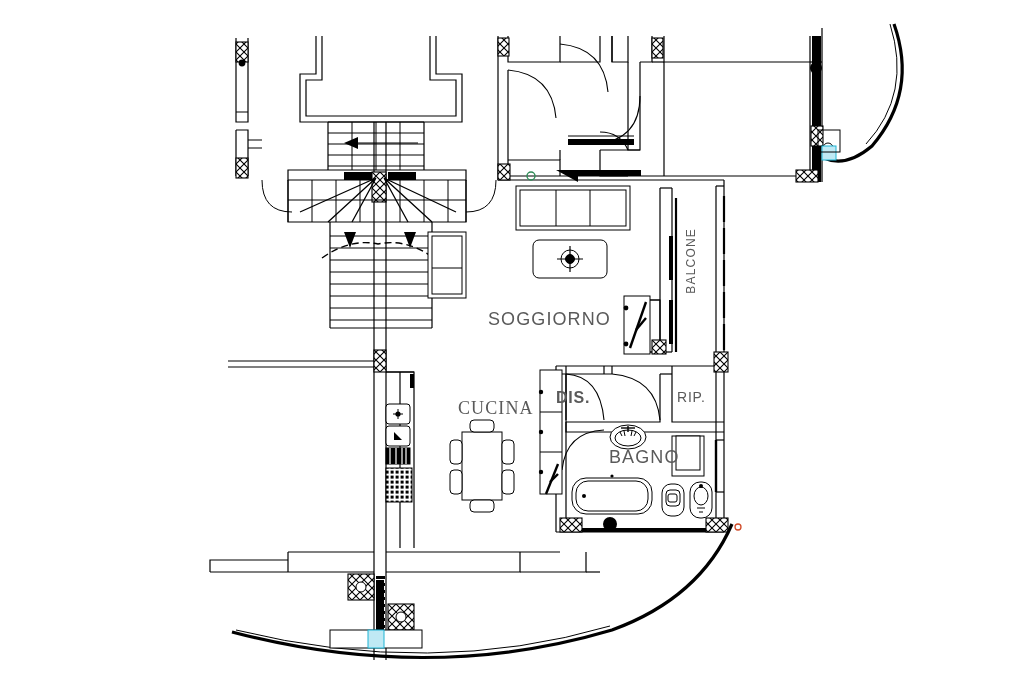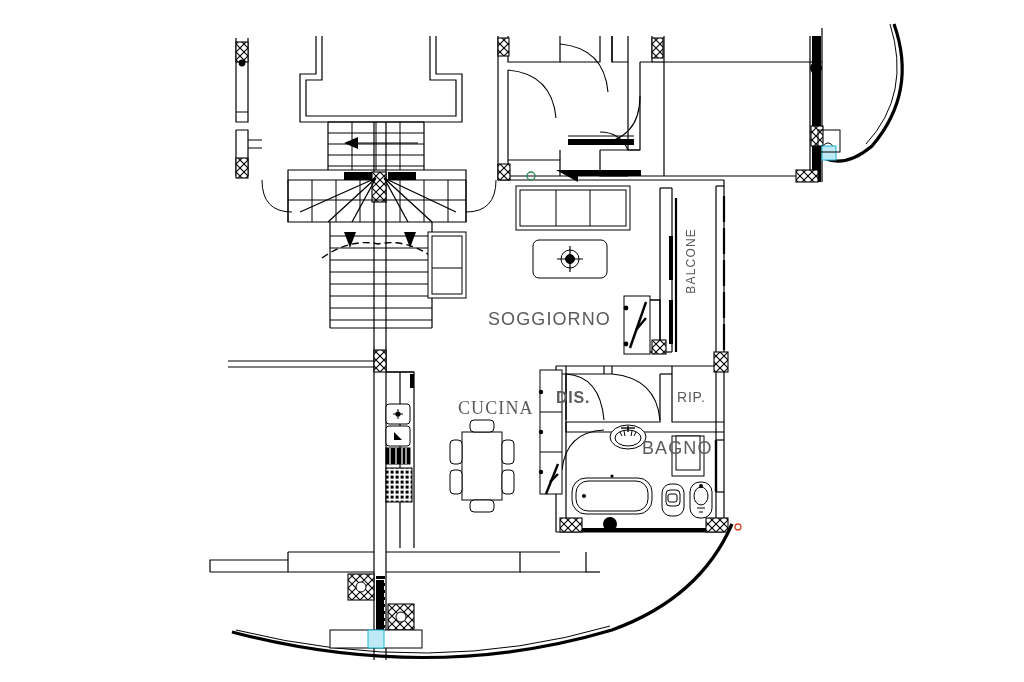--- a/index.html
+++ b/index.html
@@ -36,21 +36,21 @@
     letter-spacing: 1.1px;
     white-space: nowrap;
     user-select: none;
   }
   .room-label.vertical {
     writing-mode: vertical-rl;
     transform: rotate(180deg);
   }
   .lbl-soggiorno { left: 488px; top: 309px; }
   .lbl-cucina    { left: 458px; top: 398px; font-family: Liberation Serif, serif; }
-  .lbl-bagno     { left: 609px; top: 438px; margin-left: 33px; }
+  .lbl-bagno     { left: 609px; top: 447px; }
   .lbl-dis       { left: 556px; top: 389px; font-size: 16px; letter-spacing: .8px; font-weight: bold; }
   .lbl-rip       { left: 677px; top: 389px; font-size: 14px; letter-spacing: .8px; }
   .lbl-balcone   { left: 684px; top: 228px; font-size: 12px; letter-spacing: 1.2px; }
 </style>
 </head>
 <body>
 
 <div id="plan-root">
 
   <svg id="floorplan-svg" viewBox="0 0 1024 682" xmlns="http://www.w3.org/2000/svg">

